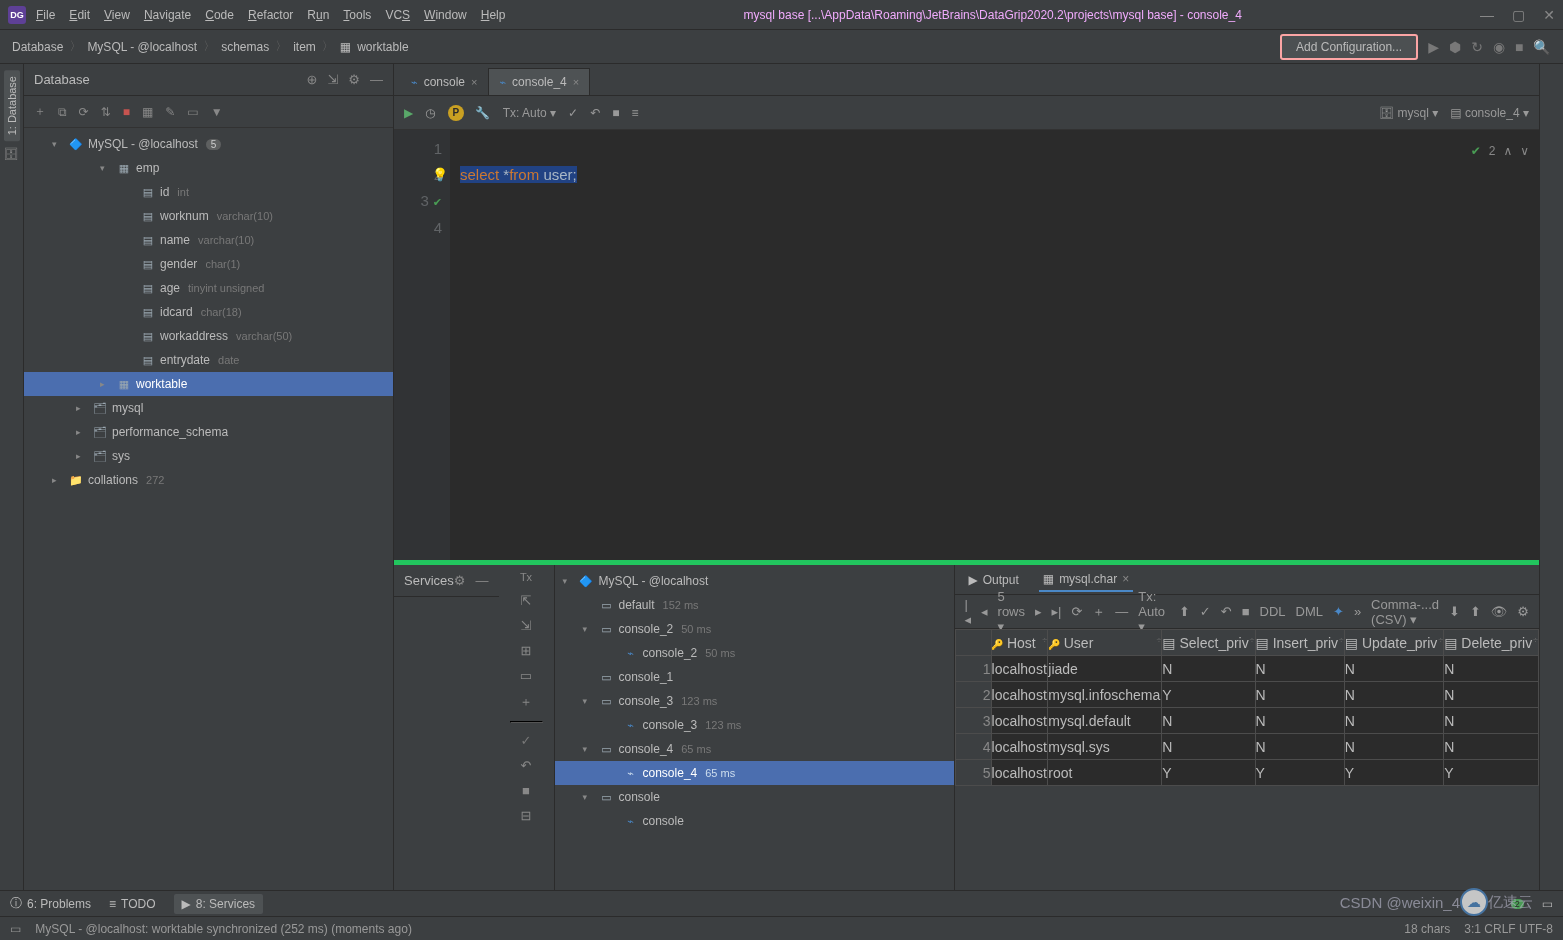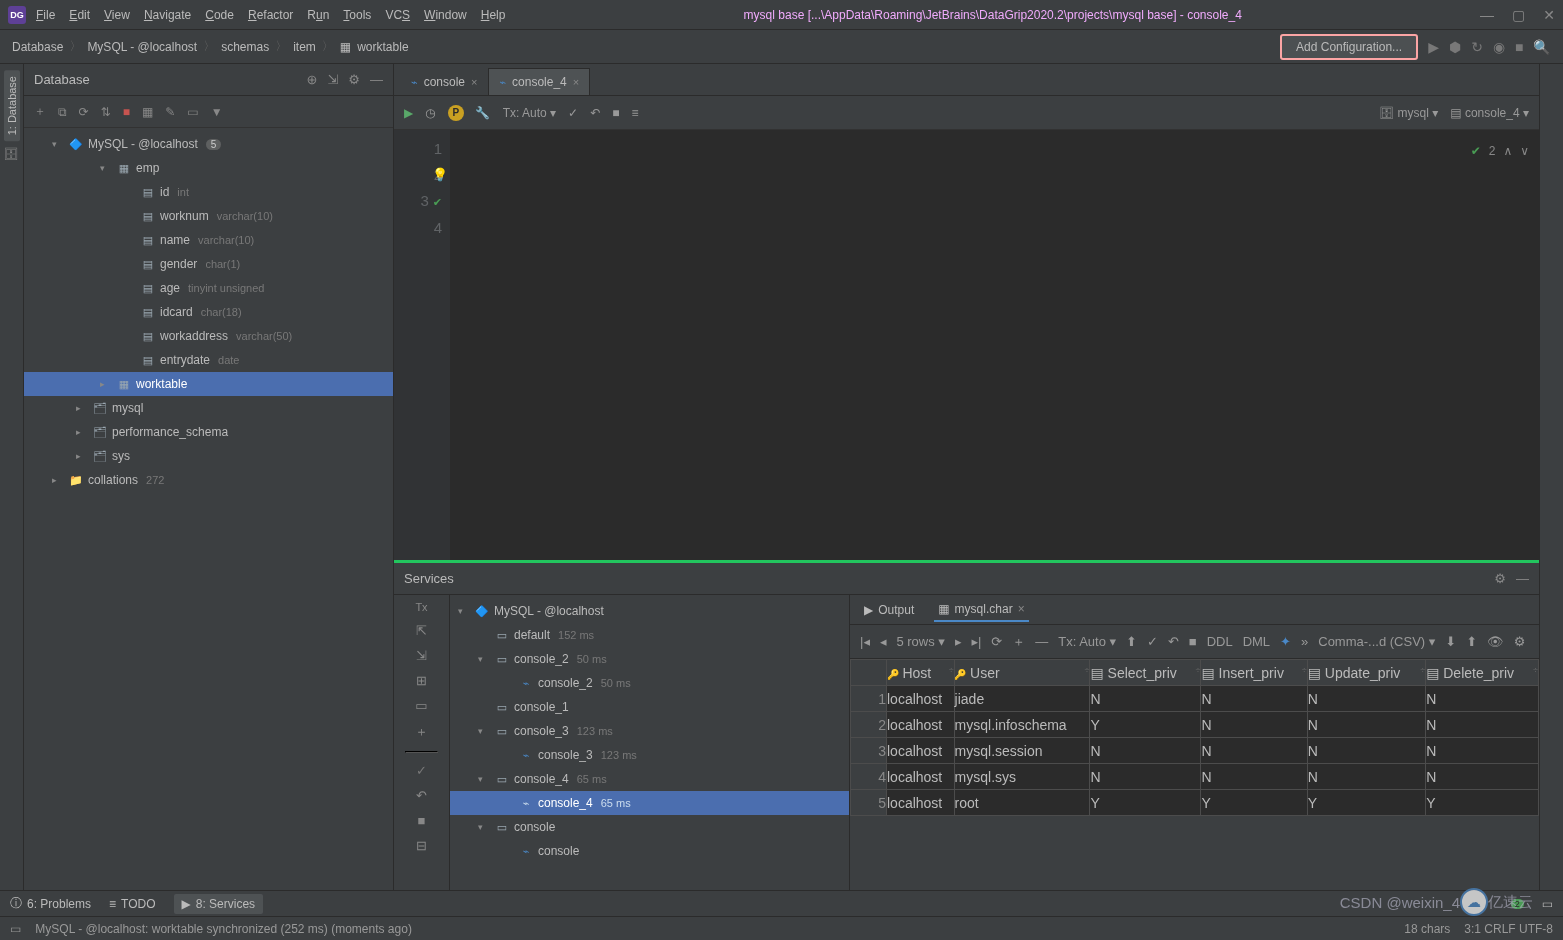--- a/index.html
+++ b/index.html
@@ -47,21 +47,21 @@
 .editor-tb .yellow { background:#c9a022; color:#2b2b2b; width:16px; height:16px; border-radius:8px; display:flex; align-items:center; justify-content:center; font-size:10px; font-weight:bold; }
 .code { flex:1; background:#2b2b2b; display:flex; font-family:"JetBrains Mono",Consolas,monospace; font-size:15px; position:relative; }
 .gutter-col { width:56px; background:#313335; color:#606366; text-align:right; padding:6px 8px 6px 0; line-height:26px; position:relative; }
 .gutter-col .bulb { position:absolute; left:38px; top:32px; color:#c9a022; font-size:13px; }
 .gutter-col .chk { color:#499c54; font-size:11px; margin-left:4px; }
 .code-body { flex:1; padding:6px 10px; line-height:26px; position:relative; }
 .kw{color:#cc7832}.str{color:#6a8759}.id{color:#a9b7c6}
 .sel-line { background:#214283; display:inline; }
 .hints { position:absolute; top:8px; right:10px; color:#888; font-size:12px; display:flex; gap:8px; align-items:center; }
 .hints .ok { color:#499c54; }
-.services { height:330px; border-top:3px solid #22c55e; display:flex; flex-direction:column; }
+.services { height:330px; border-top:5px solid #22c55e; display:flex; }
 .services-body { flex:1; display:flex; }
 .svc-left-gutter { width:56px; background:#3c3f41; border-right:1px solid #2b2b2b; display:flex; flex-direction:column; align-items:center; padding-top:6px; gap:10px; color:#888; font-size:13px; }
 .svc-tree { width:400px; background:#3c3f41; border-right:1px solid #2b2b2b; overflow:auto; padding:4px 0; }
 .svc-tree .tree-row.sel { background:#4b6eaf; }
 .svc-right { flex:1; display:flex; flex-direction:column; background:#3c3f41; }
 .svc-tabs { height:30px; display:flex; align-items:center; padding:0 10px; gap:16px; border-bottom:1px solid #2b2b2b; }
 .svc-tabs .tab { display:flex; align-items:center; gap:5px; color:#bbb; padding:4px; }
 .svc-tabs .tab.active { border-bottom:2px solid #4a88c7; }
 .grid-tb { height:34px; display:flex; align-items:center; padding:0 10px; gap:10px; border-bottom:1px solid #2b2b2b; color:#999; font-size:13px; }
 .grid { flex:1; overflow:auto; font-family:Consolas,monospace; font-size:14px; }
@@ -277,20 +277,21 @@
     <div class="code">
       <div class="gutter-col">
         <div>1</div>
         <div>2</div>
         <div><span>3</span><span class="chk">✔</span></div>
         <div>4</div>
         <span class="bulb">💡</span>
       </div>
       <div class="code-body">
         <div>&nbsp;</div>
+        <div><span class="sel-line"><span class="kw">select</span> <span class="id">*</span><span class="kw">from</span> <span class="id">user</span><span class="id">;</span></span></div>
         <div>&nbsp;</div>
         <div class="hints">
             <span class="ok">✔</span>
             <span>2</span>
             <span>∧</span>
             <span>∨</span>
           </div>
       </div>
     </div>
 
@@ -444,21 +445,21 @@
                     <td>localhost</td>
                     <td>mysql.infoschema</td>
                     <td>Y</td>
                     <td>N</td>
                     <td>N</td>
                     <td>N</td>
                   </tr>
                   <tr>
                     <td class="rownum">3</td>
                     <td>localhost</td>
-                    <td>mysql.session</td>
+                    <td>mysql.default</td>
                     <td>N</td>
                     <td>N</td>
                     <td>N</td>
                     <td>N</td>
                   </tr>
                   <tr>
                     <td class="rownum">4</td>
                     <td>localhost</td>
                     <td>mysql.sys</td>
                     <td>N</td>

